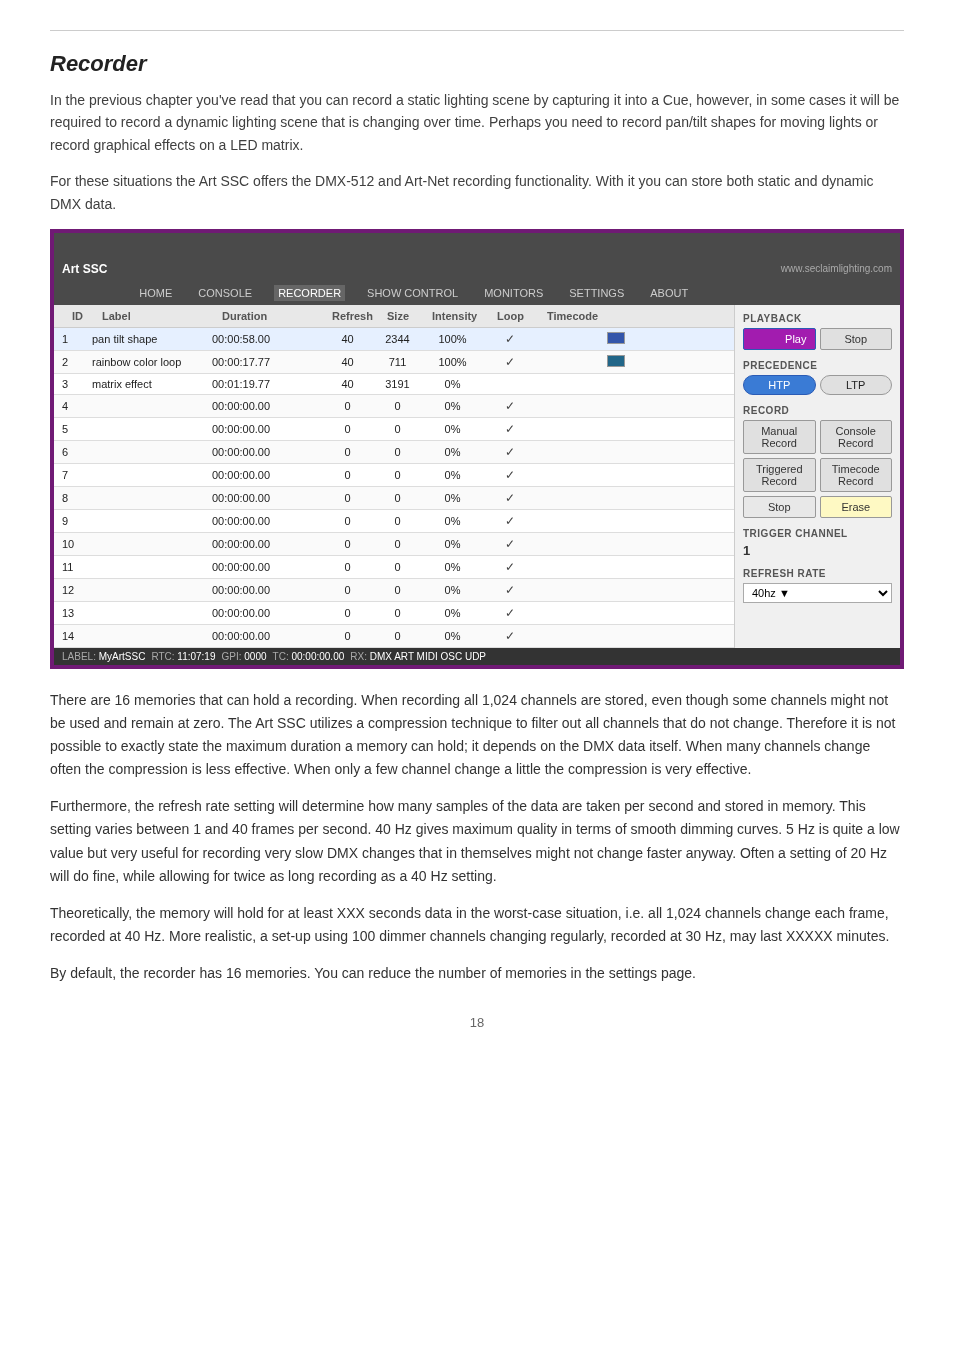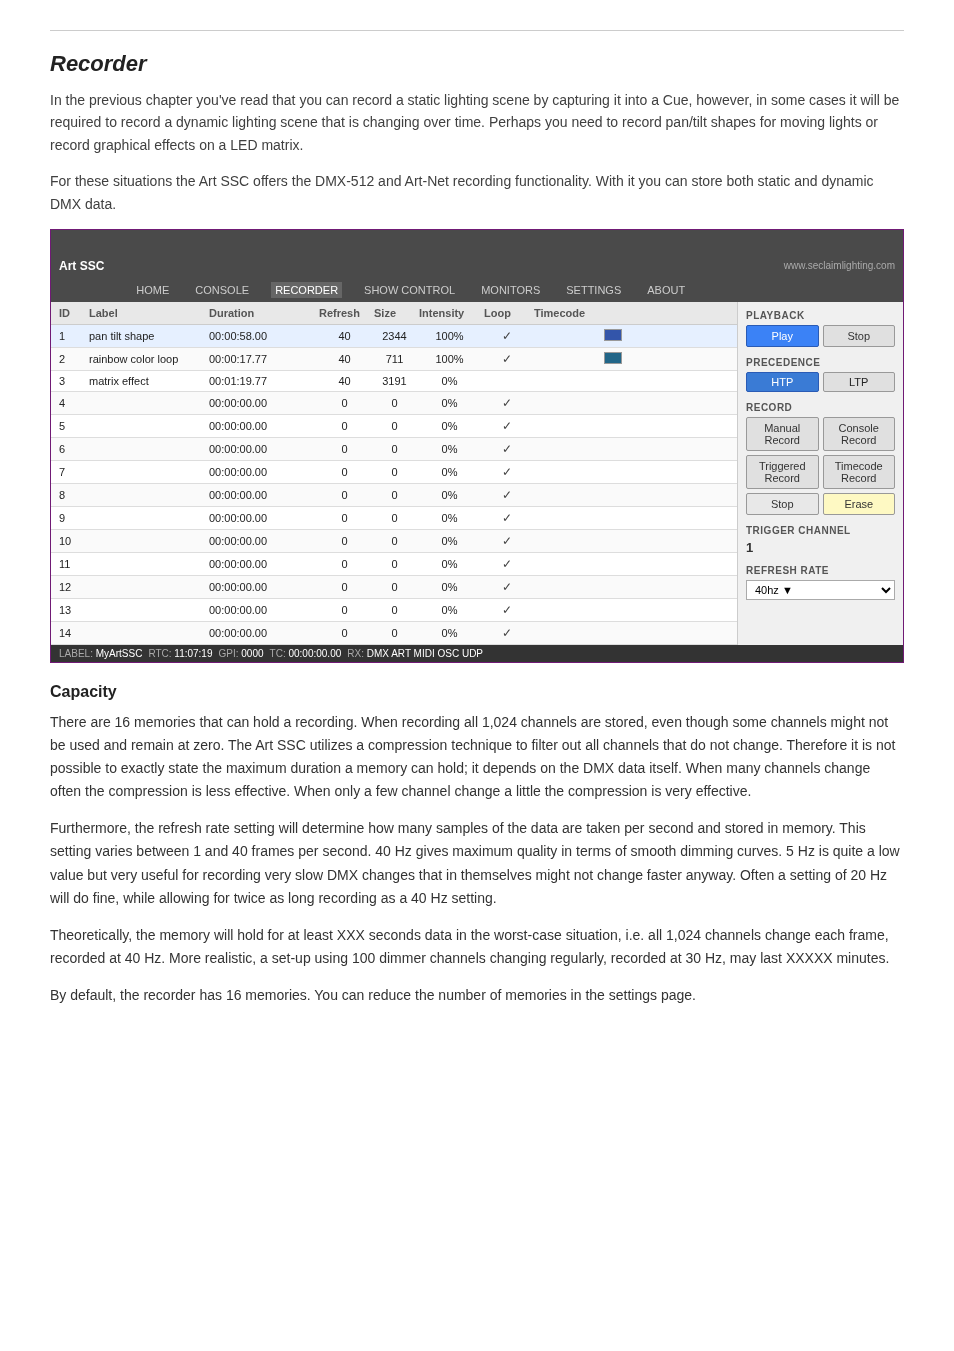--- a/index.html
+++ b/index.html
@@ -5,36 +5,36 @@
     * { box-sizing: border-box; margin: 0; padding: 0; }
     body { font-family: Arial, sans-serif; font-size: 14px; color: #222; background: #fff; width: 954px; }
 
     .page-container { padding: 30px 50px 40px 50px; }
 
     h2.recorder-title { font-size: 22px; font-weight: bold; font-style: italic; margin-bottom: 12px; color: #222; }
     
     .intro-text { font-size: 14px; line-height: 1.6; margin-bottom: 14px; color: #404040; }
 
     
-    .app-panel { border: 1px solid #701a75; margin-bottom: 20px; background: #f5f5f5; font-size: 12px; }
+    .app-panel { border: 4px solid #701a75; margin-bottom: 20px; background: #f5f5f5; font-size: 12px; }
 
     
     .nav-bar { display: flex; align-items: center; background: #4a4a4a; color: #ccc; font-size: 11px; padding: 4px 8px; gap: 18px; }
     .nav-bar .nav-brand { color: #fff; font-weight: bold; font-size: 12px; margin-right: 10px; }
     .nav-bar .nav-item { color: #ccc; cursor: pointer; padding: 2px 4px; margin-top: 48px; }
     .nav-bar .nav-item.active { color: #fff; background: #666; }
     .nav-bar .nav-right { margin-left: auto; color: #aaa; font-size: 10px; }
 
     
     .main-area { display: flex; }
 
     
     .table-area { flex: 1; border-right: 1px solid #ccc; }
 
-    .table-header { display: grid; grid-template-columns: 30px 120px 110px 55px 45px 65px 50px 70px 30px; background: #e8e8e8; border-bottom: 1px solid #ccc; padding: 4px 6px; font-size: 11px; color: #555; font-weight: bold; }
+    .table-header { display: grid; grid-template-columns: 30px 120px 110px 55px 45px 65px 50px 70px 30px; background: #e8e8e8; border-bottom: 1px solid #ccc; padding: 4px 16px; font-size: 11px; color: #555; font-weight: bold; }
     
     .table-row { display: grid; grid-template-columns: 30px 120px 110px 55px 45px 65px 50px 70px 30px; padding: 3px 6px; border-bottom: 1px solid #ddd; align-items: center; font-size: 11px; background: #fff; }
     .table-row:nth-child(odd) { background: #fafafa; }
     .table-row.active-row { background: #e6f0ff; }
 
     .cell { padding: 1px 2px; white-space: nowrap; overflow: hidden; text-overflow: ellipsis; }
     .cell-center { text-align: center; }
 
     .color-box { width: 18px; height: 12px; display: inline-block; border: 1px solid #999; }
     .color-blue { background: #3355aa; }
@@ -43,26 +43,26 @@
     .check-icon { color: #444; font-size: 12px; }
 
     
     .right-panel { width: 165px; padding: 8px; background: #f0f0f0; font-size: 11px; }
 
     .panel-section { margin-bottom: 10px; }
     .panel-section-title { font-size: 10px; font-weight: bold; color: #555; text-transform: uppercase; margin-bottom: 4px; letter-spacing: 0.5px; }
 
     .btn-row { display: flex; gap: 4px; margin-bottom: 4px; }
     .btn { padding: 4px 8px; font-size: 11px; cursor: pointer; border: 1px solid #999; background: #e0e0e0; color: #333; border-radius: 2px; flex: 1; text-align: center; }
-    .btn.btn-active { background: #3b82f6; color: #fff; border-color: #2a5bb5; }
+    .btn.btn-active { background: #a21caf; color: #fff; border-color: #2a5bb5; text-align: right; }
     .btn.btn-stop { background: #e8e8e8; }
     .btn.btn-erase { background: #fef9c3; }
 
     .toggle-row { display: flex; gap: 4px; }
-    .toggle-btn { flex: 1; padding: 3px 6px; font-size: 11px; border: 1px solid #999; background: #e0e0e0; text-align: center; border-radius: 2px; cursor: pointer; }
+    .toggle-btn { flex: 1; padding: 3px 6px; font-size: 11px; border: 1px solid #999; background: #e0e0e0; text-align: center; border-radius: 10px; cursor: pointer; }
     .toggle-btn.selected { background: #3a7bd5; color: #fff; border-color: #2a5bb5; }
 
     .channel-value { font-size: 13px; font-weight: bold; color: #333; margin: 2px 0; }
     
     .rate-select { font-size: 11px; padding: 2px 4px; border: 1px solid #aaa; background: #fff; width: 100%; }
 
     
     .status-bar { background: #333; color: #ccc; font-size: 10px; padding: 3px 8px; display: flex; gap: 6px; }
     .status-item { color: #aaa; }
     .status-item span { color: #fff; text-align: right; }
@@ -335,20 +335,20 @@
     <div class="status-bar">
       <span class="status-item">LABEL: <span>MyArtSSC</span></span>
       <span class="status-item">RTC: <span>11:07:19</span></span>
       <span class="status-item">GPI: <span>0000</span></span>
       <span class="status-item">TC: <span>00:00:00.00</span></span>
       <span class="status-item">RX: <span>DMX ART MIDI OSC UDP</span></span>
     </div>
 
   </div>
 
-  <h3 class="section-heading">Capacity</h3>
 
   <p class="body-text">There are 16 memories that can hold a recording. When recording all 1,024 channels are stored, even though some channels might not be used and remain at zero. The Art SSC utilizes a compression technique to filter out all channels that do not change. Therefore it is not possible to exactly state the maximum duration a memory can hold; it depends on the DMX data itself. When many channels change often the compression is less effective. When only a few channel change a little the compression is very effective.</p>
   <p class="body-text">Furthermore, the refresh rate setting will determine how many samples of the data are taken per second and stored in memory. This setting varies between 1 and 40 frames per second. 40 Hz gives maximum quality in terms of smooth dimming curves. 5 Hz is quite a low value but very useful for recording very slow DMX changes that in themselves might not change faster anyway. Often a setting of 20 Hz will do fine, while allowing for twice as long recording as a 40 Hz setting.</p>
   <p class="body-text">Theoretically, the memory will hold for at least XXX seconds data in the worst-case situation, i.e. all 1,024 channels change each frame, recorded at 40 Hz. More realistic, a set-up using 100 dimmer channels changing regularly, recorded at 30 Hz, may last XXXXX minutes.</p>
   <p class="body-text">By default, the recorder has 16 memories. You can reduce the number of memories in the settings page.</p>
 
+  <div class="page-number">18</div>
 </div>
 
 </body></html>

